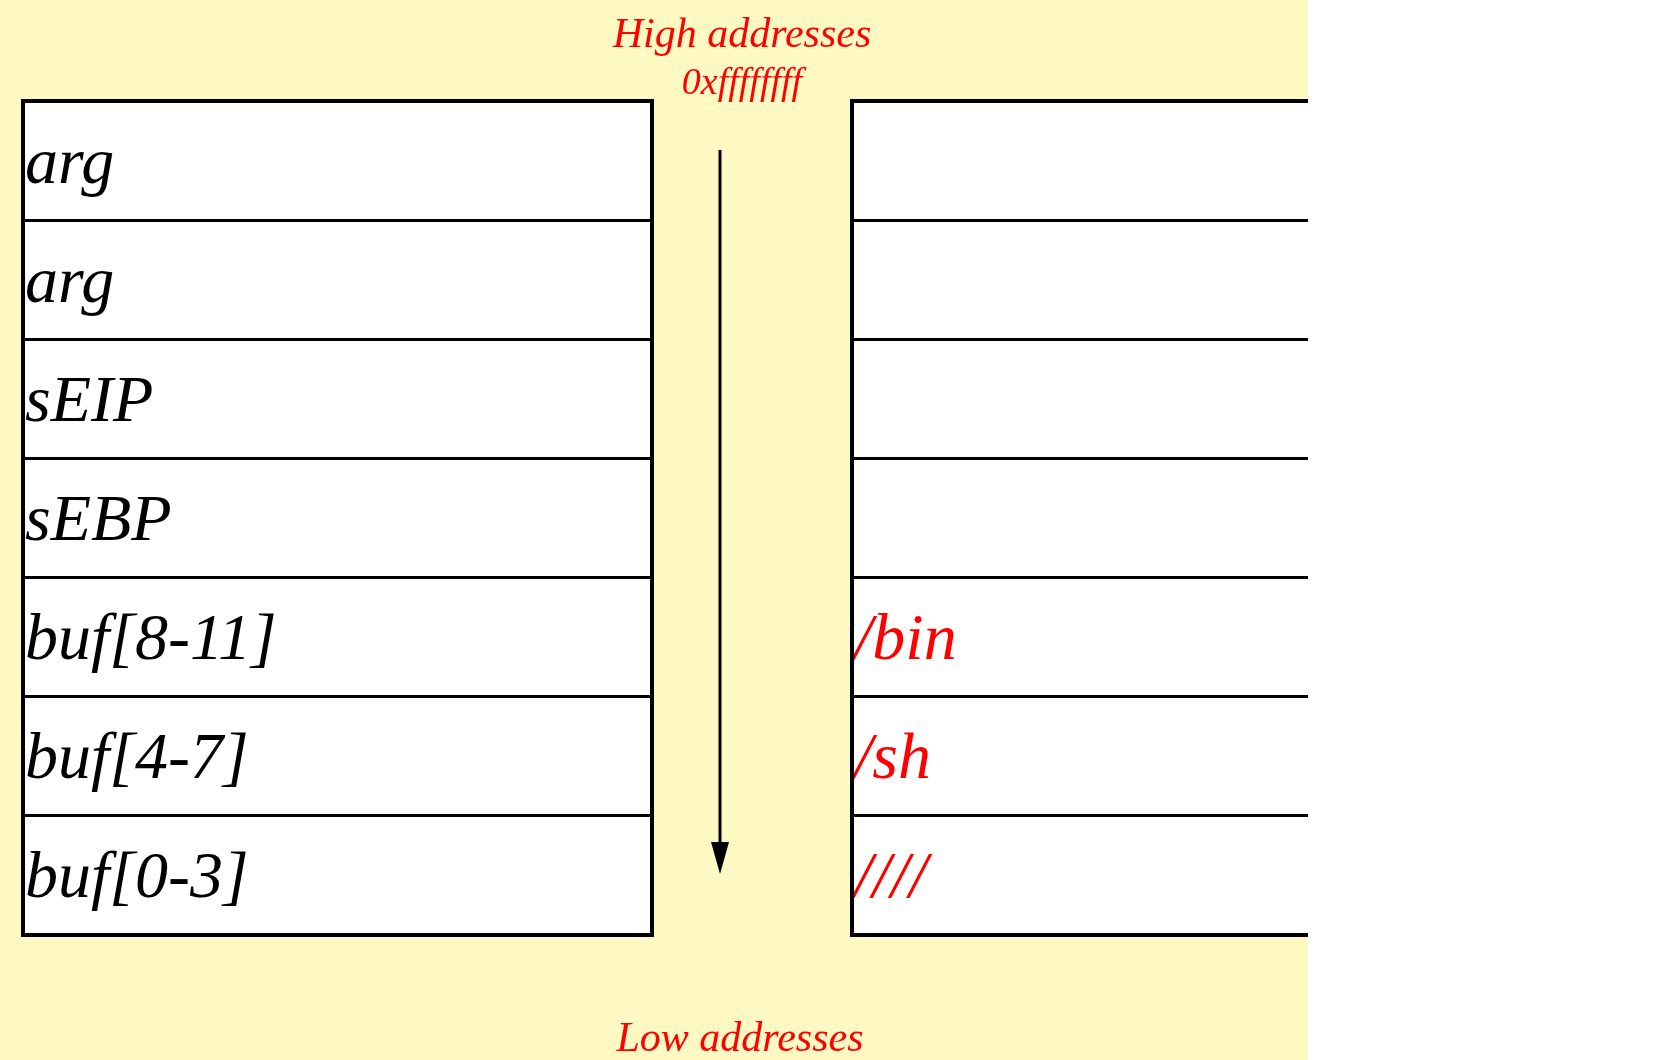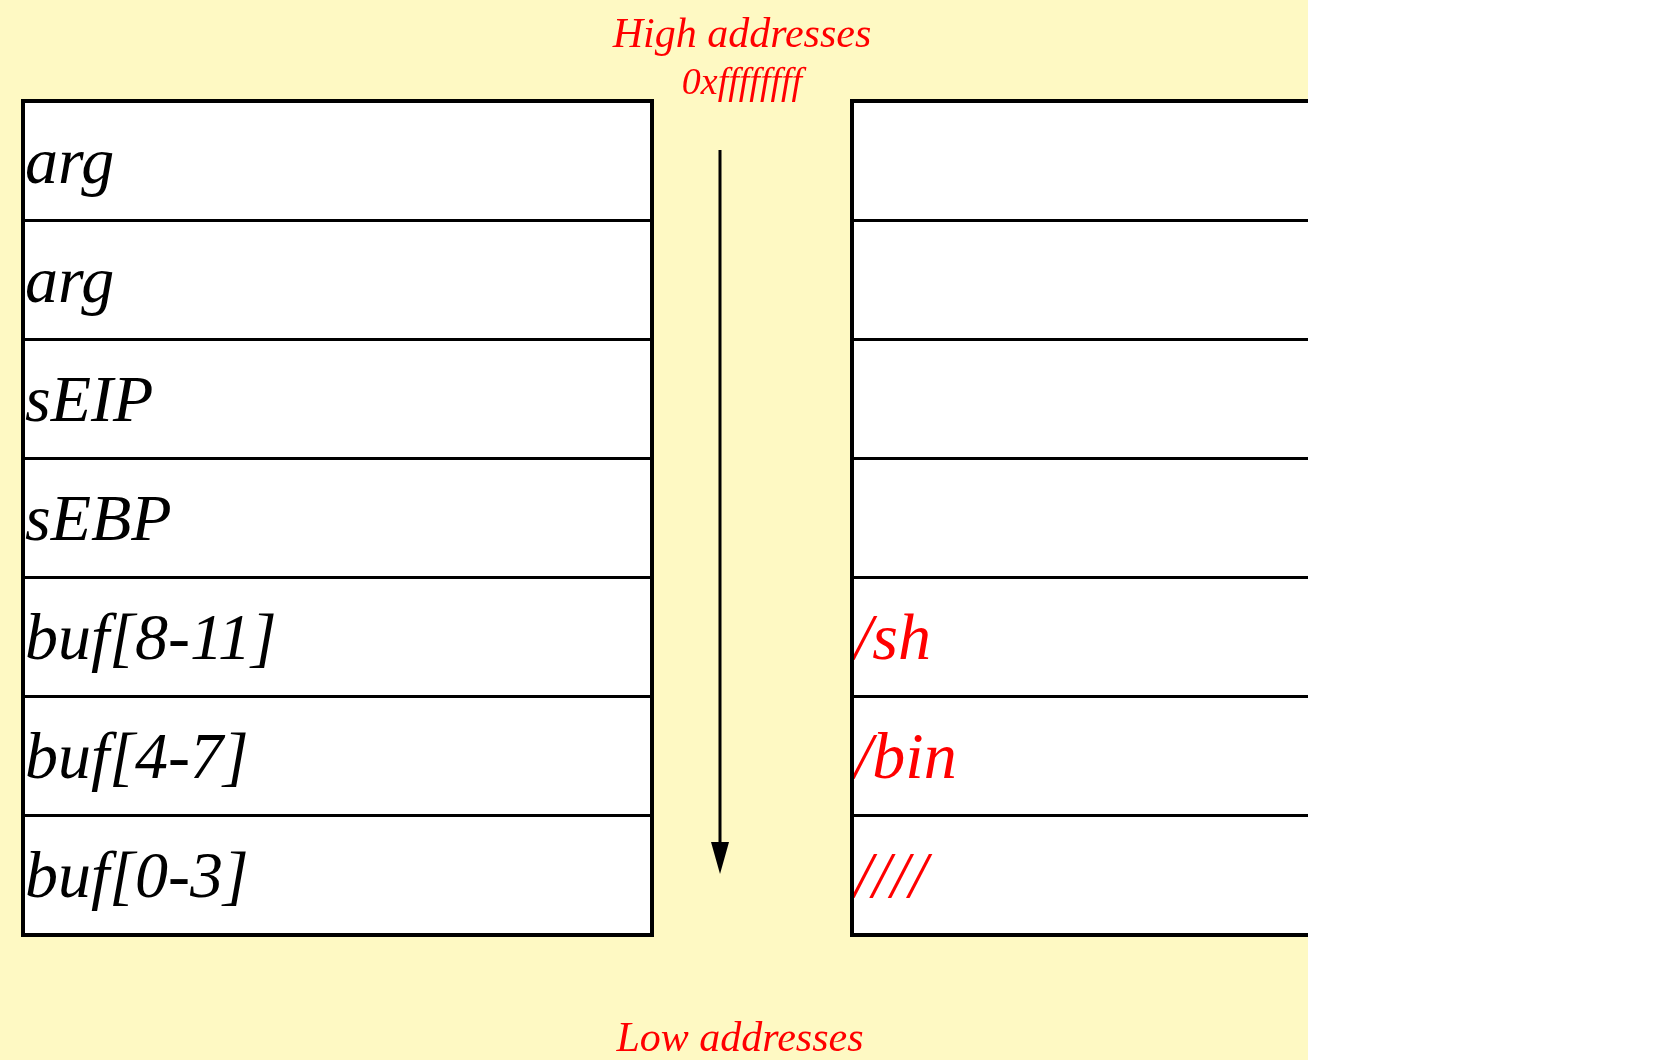--- a/index.html
+++ b/index.html
@@ -142,24 +142,24 @@
     <div class="cell">
         <span></span>
       </div>
     <div class="cell">
         <span></span>
       </div>
     <div class="cell">
         <span></span>
       </div>
     <div class="cell red">
-        <span>/sh</span>
+        <span>/bin</span>
       </div>
     <div class="cell red">
-        <span>/bin</span>
+        <span>/sh</span>
       </div>
     <div class="cell red">
         <span>////</span>
       </div>
   </div>
 
   <div class="esp-pointer">
     <svg class="esp-arrow" viewBox="0 0 56 28" xmlns="http://www.w3.org/2000/svg">
       <line x1="18" y1="14" x2="56" y2="14" stroke="#ff0000" stroke-width="4"></line>
       <polygon points="2,14 26,5 26,23" fill="#ff0000"></polygon>

